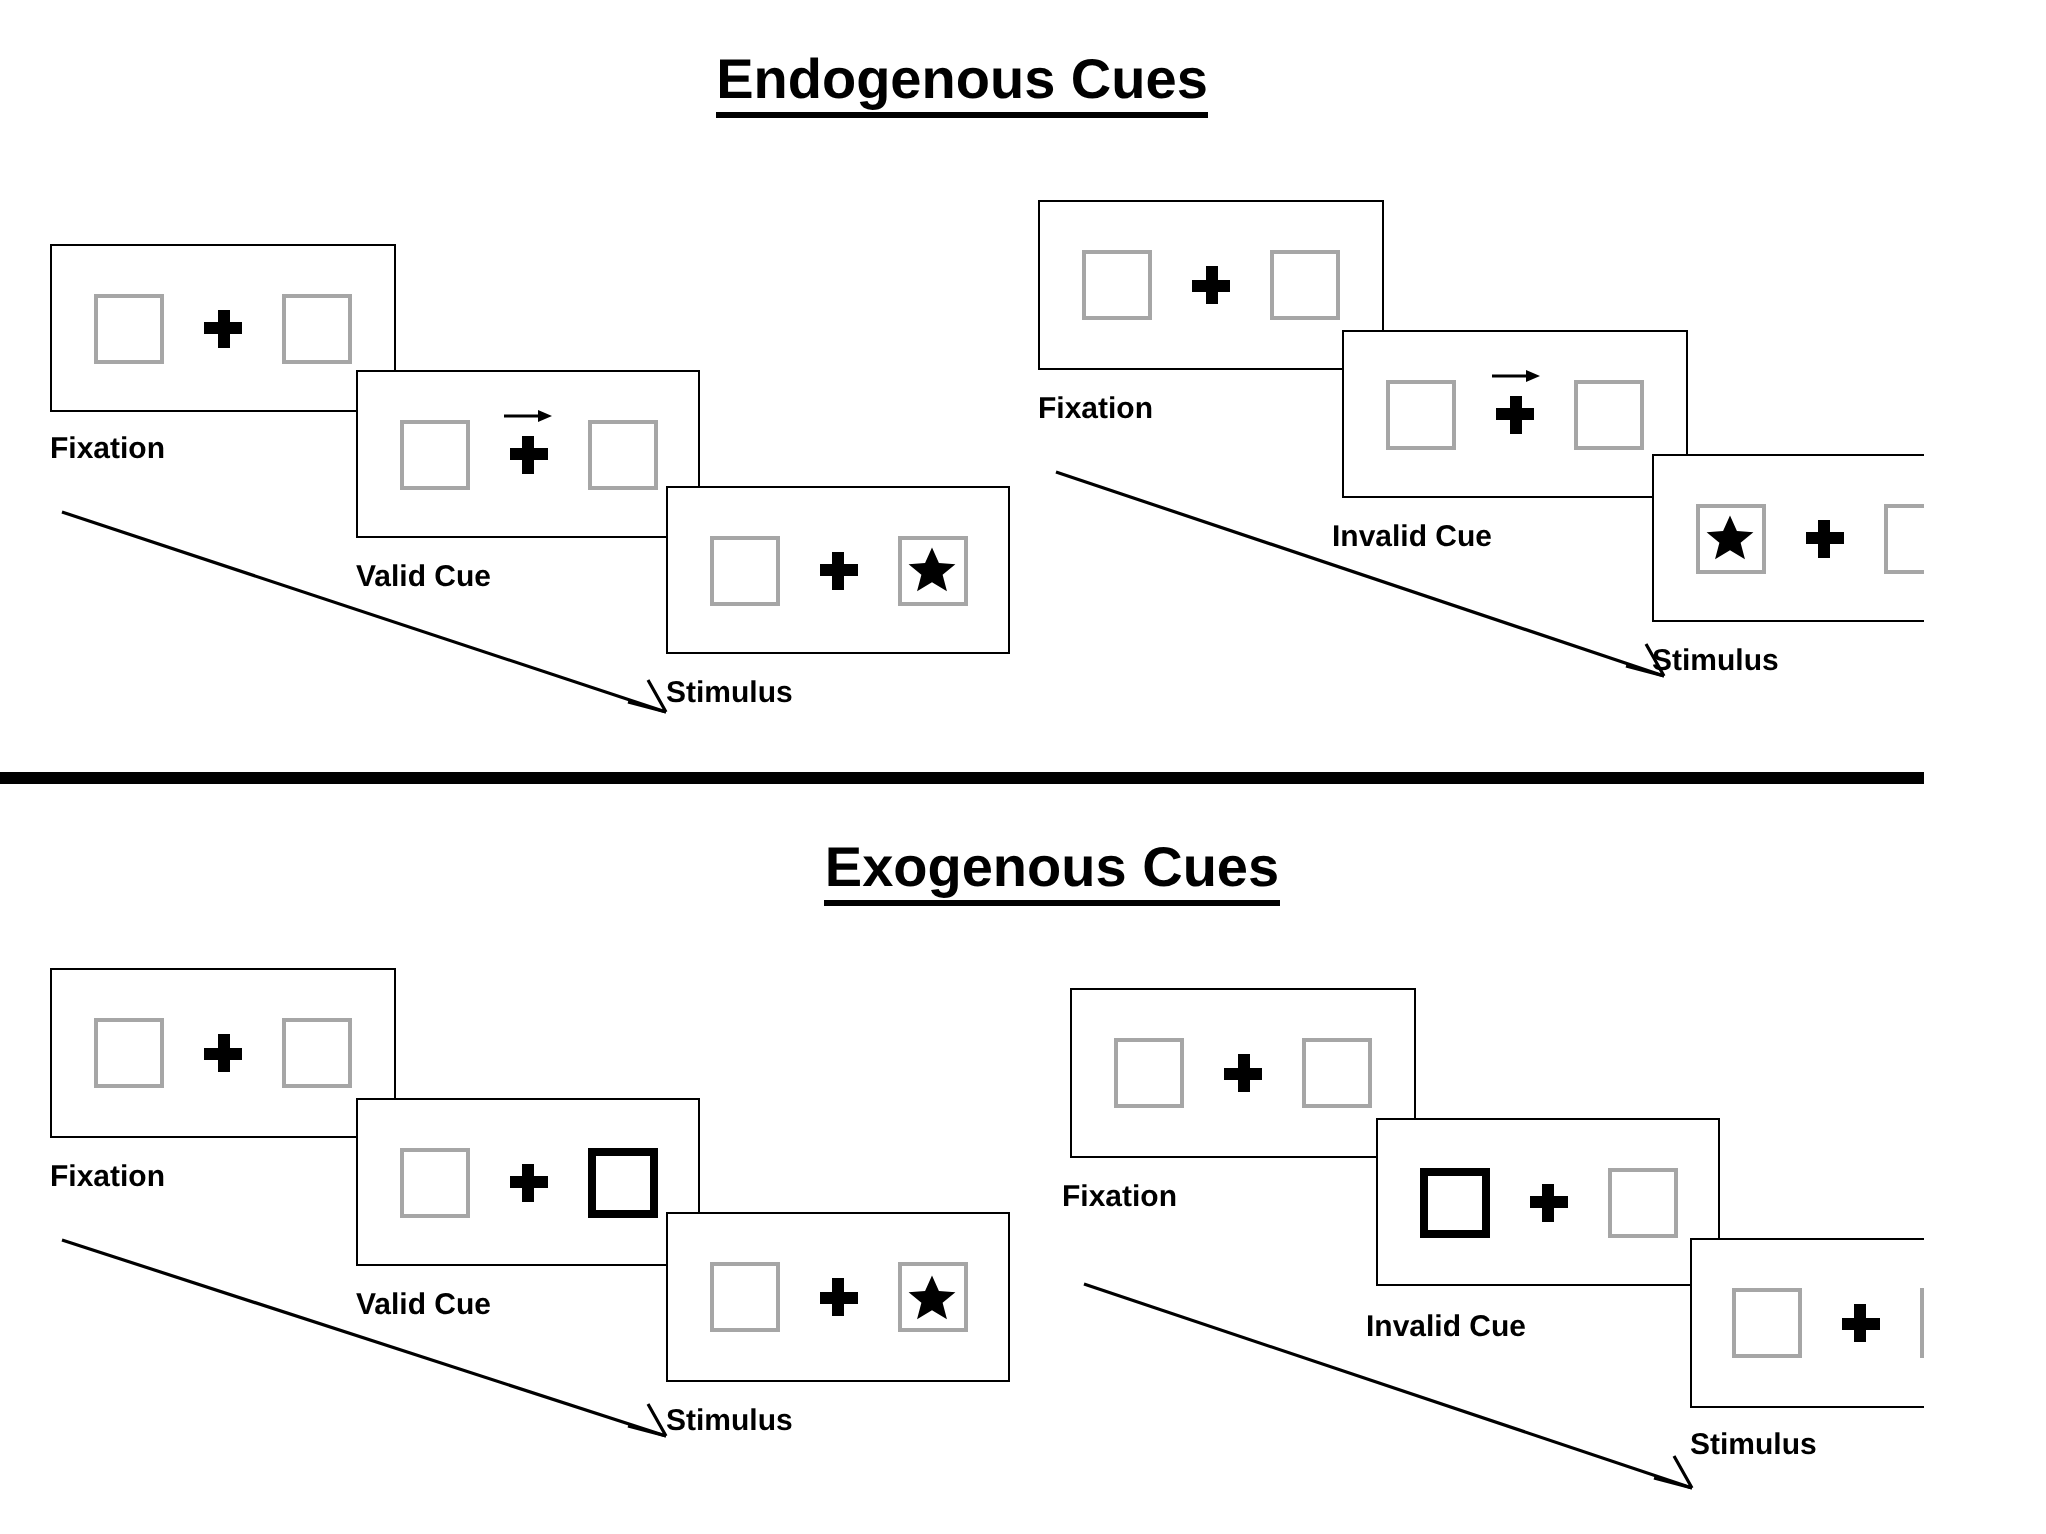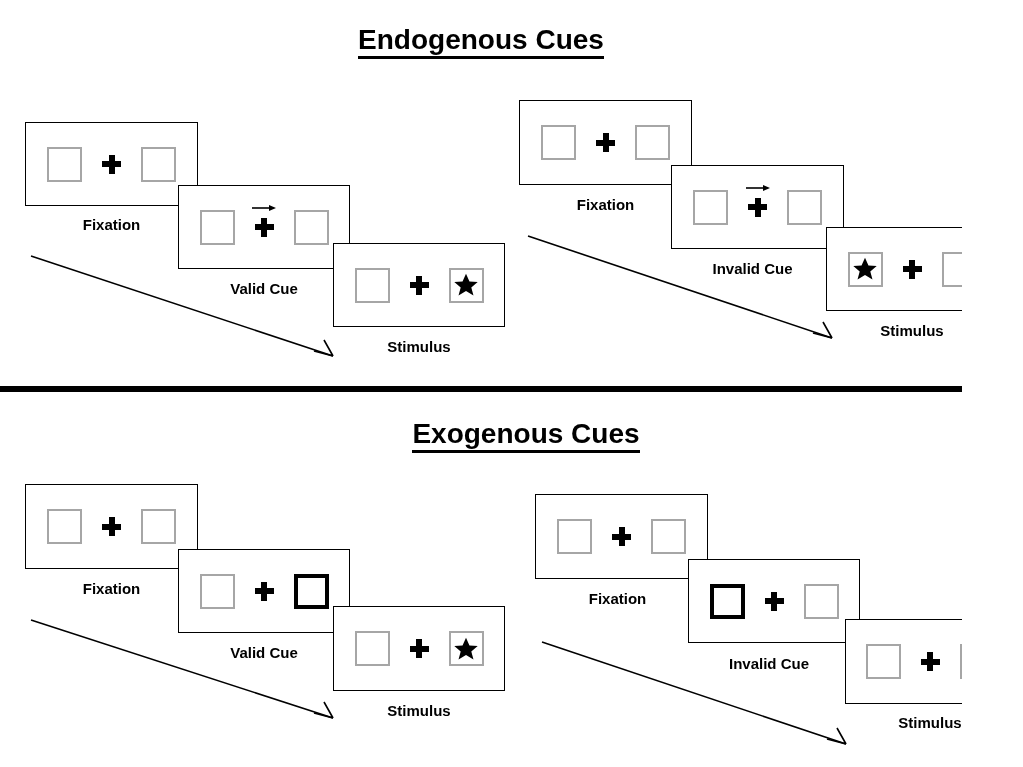--- a/index.html
+++ b/index.html
@@ -118,21 +118,20 @@
     width: 26px;
     height: 26px;
     display: block;
   }
   .caption {
     position: absolute;
     font-size: 15px;
     font-weight: bold;
     color: #000000;
     white-space: nowrap;
-    text-align: center;
   }
   .flow-arrow {
     position: absolute;
     pointer-events: none;
   }
 </style>
 </head>
 <body>
 
 <div id="canvas">

